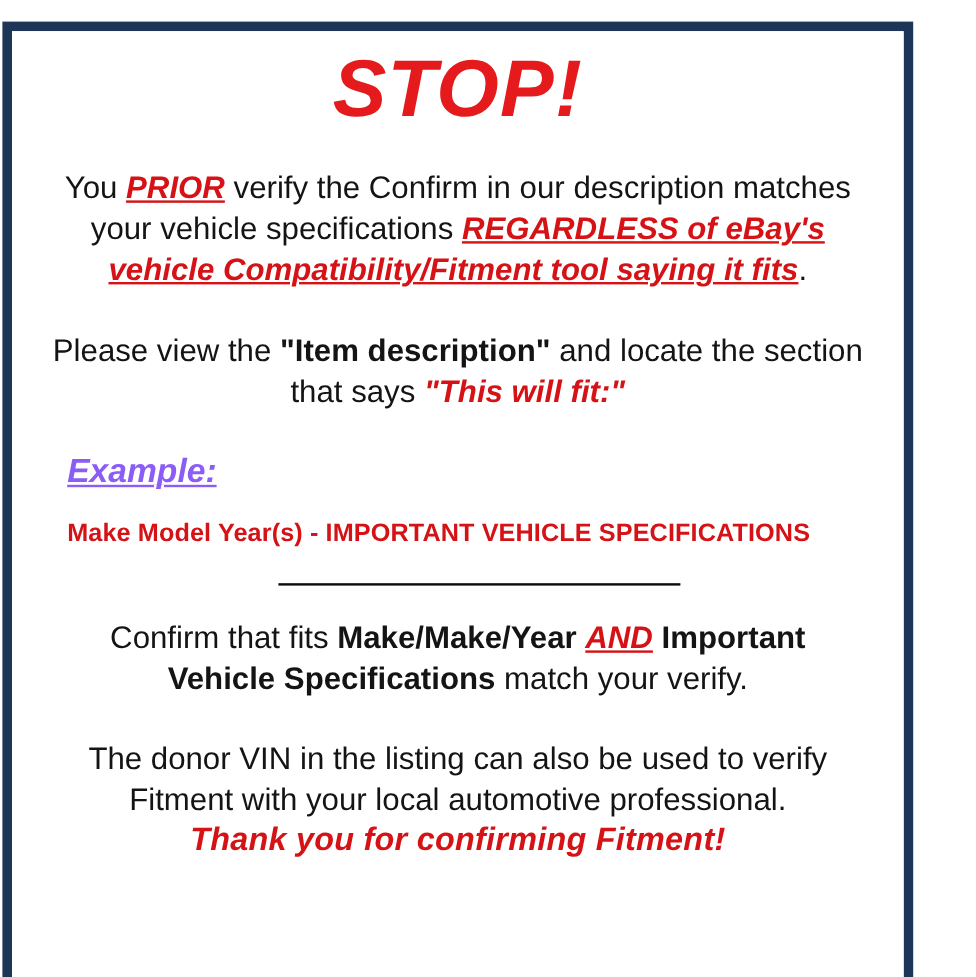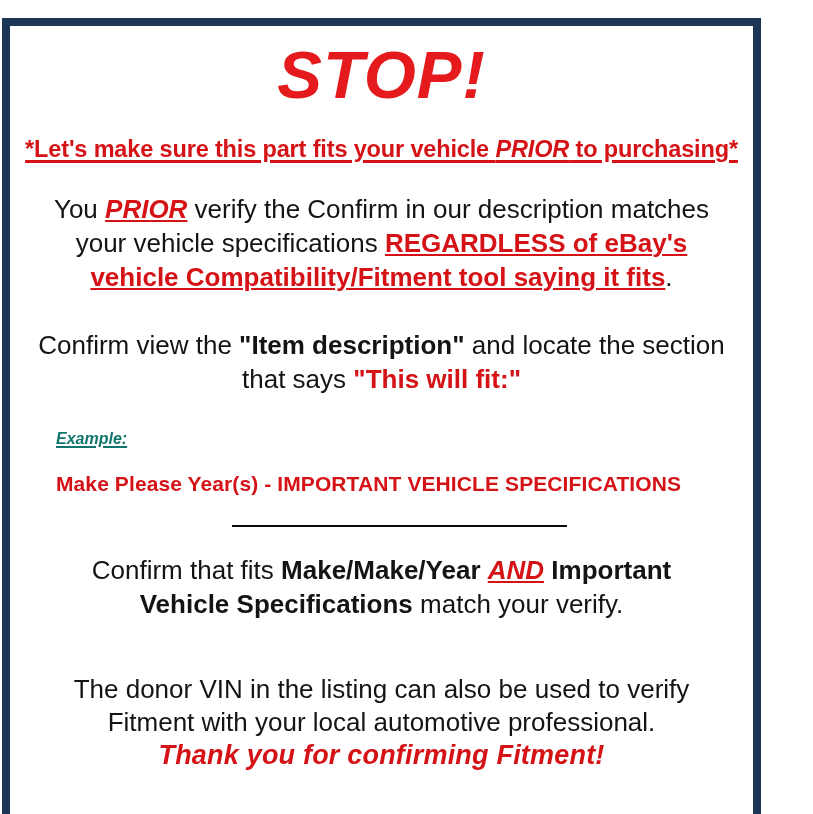--- a/index.html
+++ b/index.html
@@ -29,21 +29,21 @@
   .notice-inner {
     box-sizing: border-box;
     width: 100%;
     height: 100%;
     background: #ffffff;
     padding: 0 14px;
     position: relative;
   }
 
   
-  .red      { color: #d51317; }
+  .red      { color: #d51317; font-style: italic; }
   .black    { color: #141414; }
   .b        { font-weight: bold; }
   .i        { font-style: italic; }
   .u        { text-decoration: underline; text-decoration-thickness: 2px; text-underline-offset: 2px; }
 
   
   .title {
     margin: 0;
     padding-top: 14px;
     text-align: center;
@@ -75,33 +75,33 @@
   .para {
     margin: 0;
     text-align: center;
     font-size: 26px;
     line-height: 1.30;
     color: #141414;
   }
   .para-1 { margin-top: 30px; padding: 0 18px; }
   .para-2 { margin-top: 34px; padding: 0 8px; }
   .para-confirm { margin-top: 0; padding: 0 22px; }
-  .para-vin { margin-top: 51px; padding: 0 12px; text-align: center; }
+  .para-vin { margin-top: 34px; padding: 0 12px; text-align: center; }
 
   
   .example-block {
     margin-top: 34px;
     padding-left: 32px;
     text-align: left;
   }
   .example-label {
-    font-size: 16px;
+    font-size: 28px;
     font-weight: bold;
     font-style: italic;
-    color: #0f766e;
+    color: #8b5cf6;
     text-decoration: underline;
     text-decoration-thickness: 2px;
     text-underline-offset: 2px;
     line-height: 1.15;
   }
   .example-fit {
     margin-top: 2px;
     font-size: 25px;
     font-weight: bold;
     color: #d51317;
@@ -144,31 +144,28 @@
   }
 </style>
 </head>
 <body>
 
 <div class="notice-card">
   <div class="notice-inner">
 
     <div class="title">STOP!</div>
 
-    <div class="subtitle">
-      <span class="u-line"><span>*Let's make sure this part fits your vehicle </span><span class="i">PRIOR</span><span> to purchasing*</span></span>
-    </div>
 
     <p class="para para-1"><span>You </span><span class="red b i u">PRIOR</span><span> verify the Confirm in our description matches your vehicle specifications </span><span class="red b u">REGARDLESS of eBay's vehicle Compatibility/Fitment tool saying it fits</span><span>.</span></p>
 
-    <p class="para para-2"><span>Confirm view the </span><span class="b black">"Item description"</span><span> and locate the section that says </span><span class="b red">"This will fit:"</span></p>
+    <p class="para para-2"><span>Please view the </span><span class="b black">"Item description"</span><span> and locate the section that says </span><span class="b red">"This will fit:"</span></p>
 
     <div class="example-block">
       <div class="example-label">Example:</div>
-      <div class="example-spec">Make Please Year(s) - IMPORTANT VEHICLE SPECIFICATIONS</div>
+      <div class="example-spec">Make Model Year(s) - IMPORTANT VEHICLE SPECIFICATIONS</div>
     </div>
 
     <div class="divider-wrap">
       <div class="divider"></div>
     </div>
 
     <div class="confirm-wrap">
       <p class="para para-confirm"><span>Confirm that fits </span><span class="b black">Make/Make/Year</span><span> </span><span class="red b i u">AND</span><span> </span><span class="b black">Important Vehicle Specifications</span><span> match your verify.</span></p>
     </div>
 

